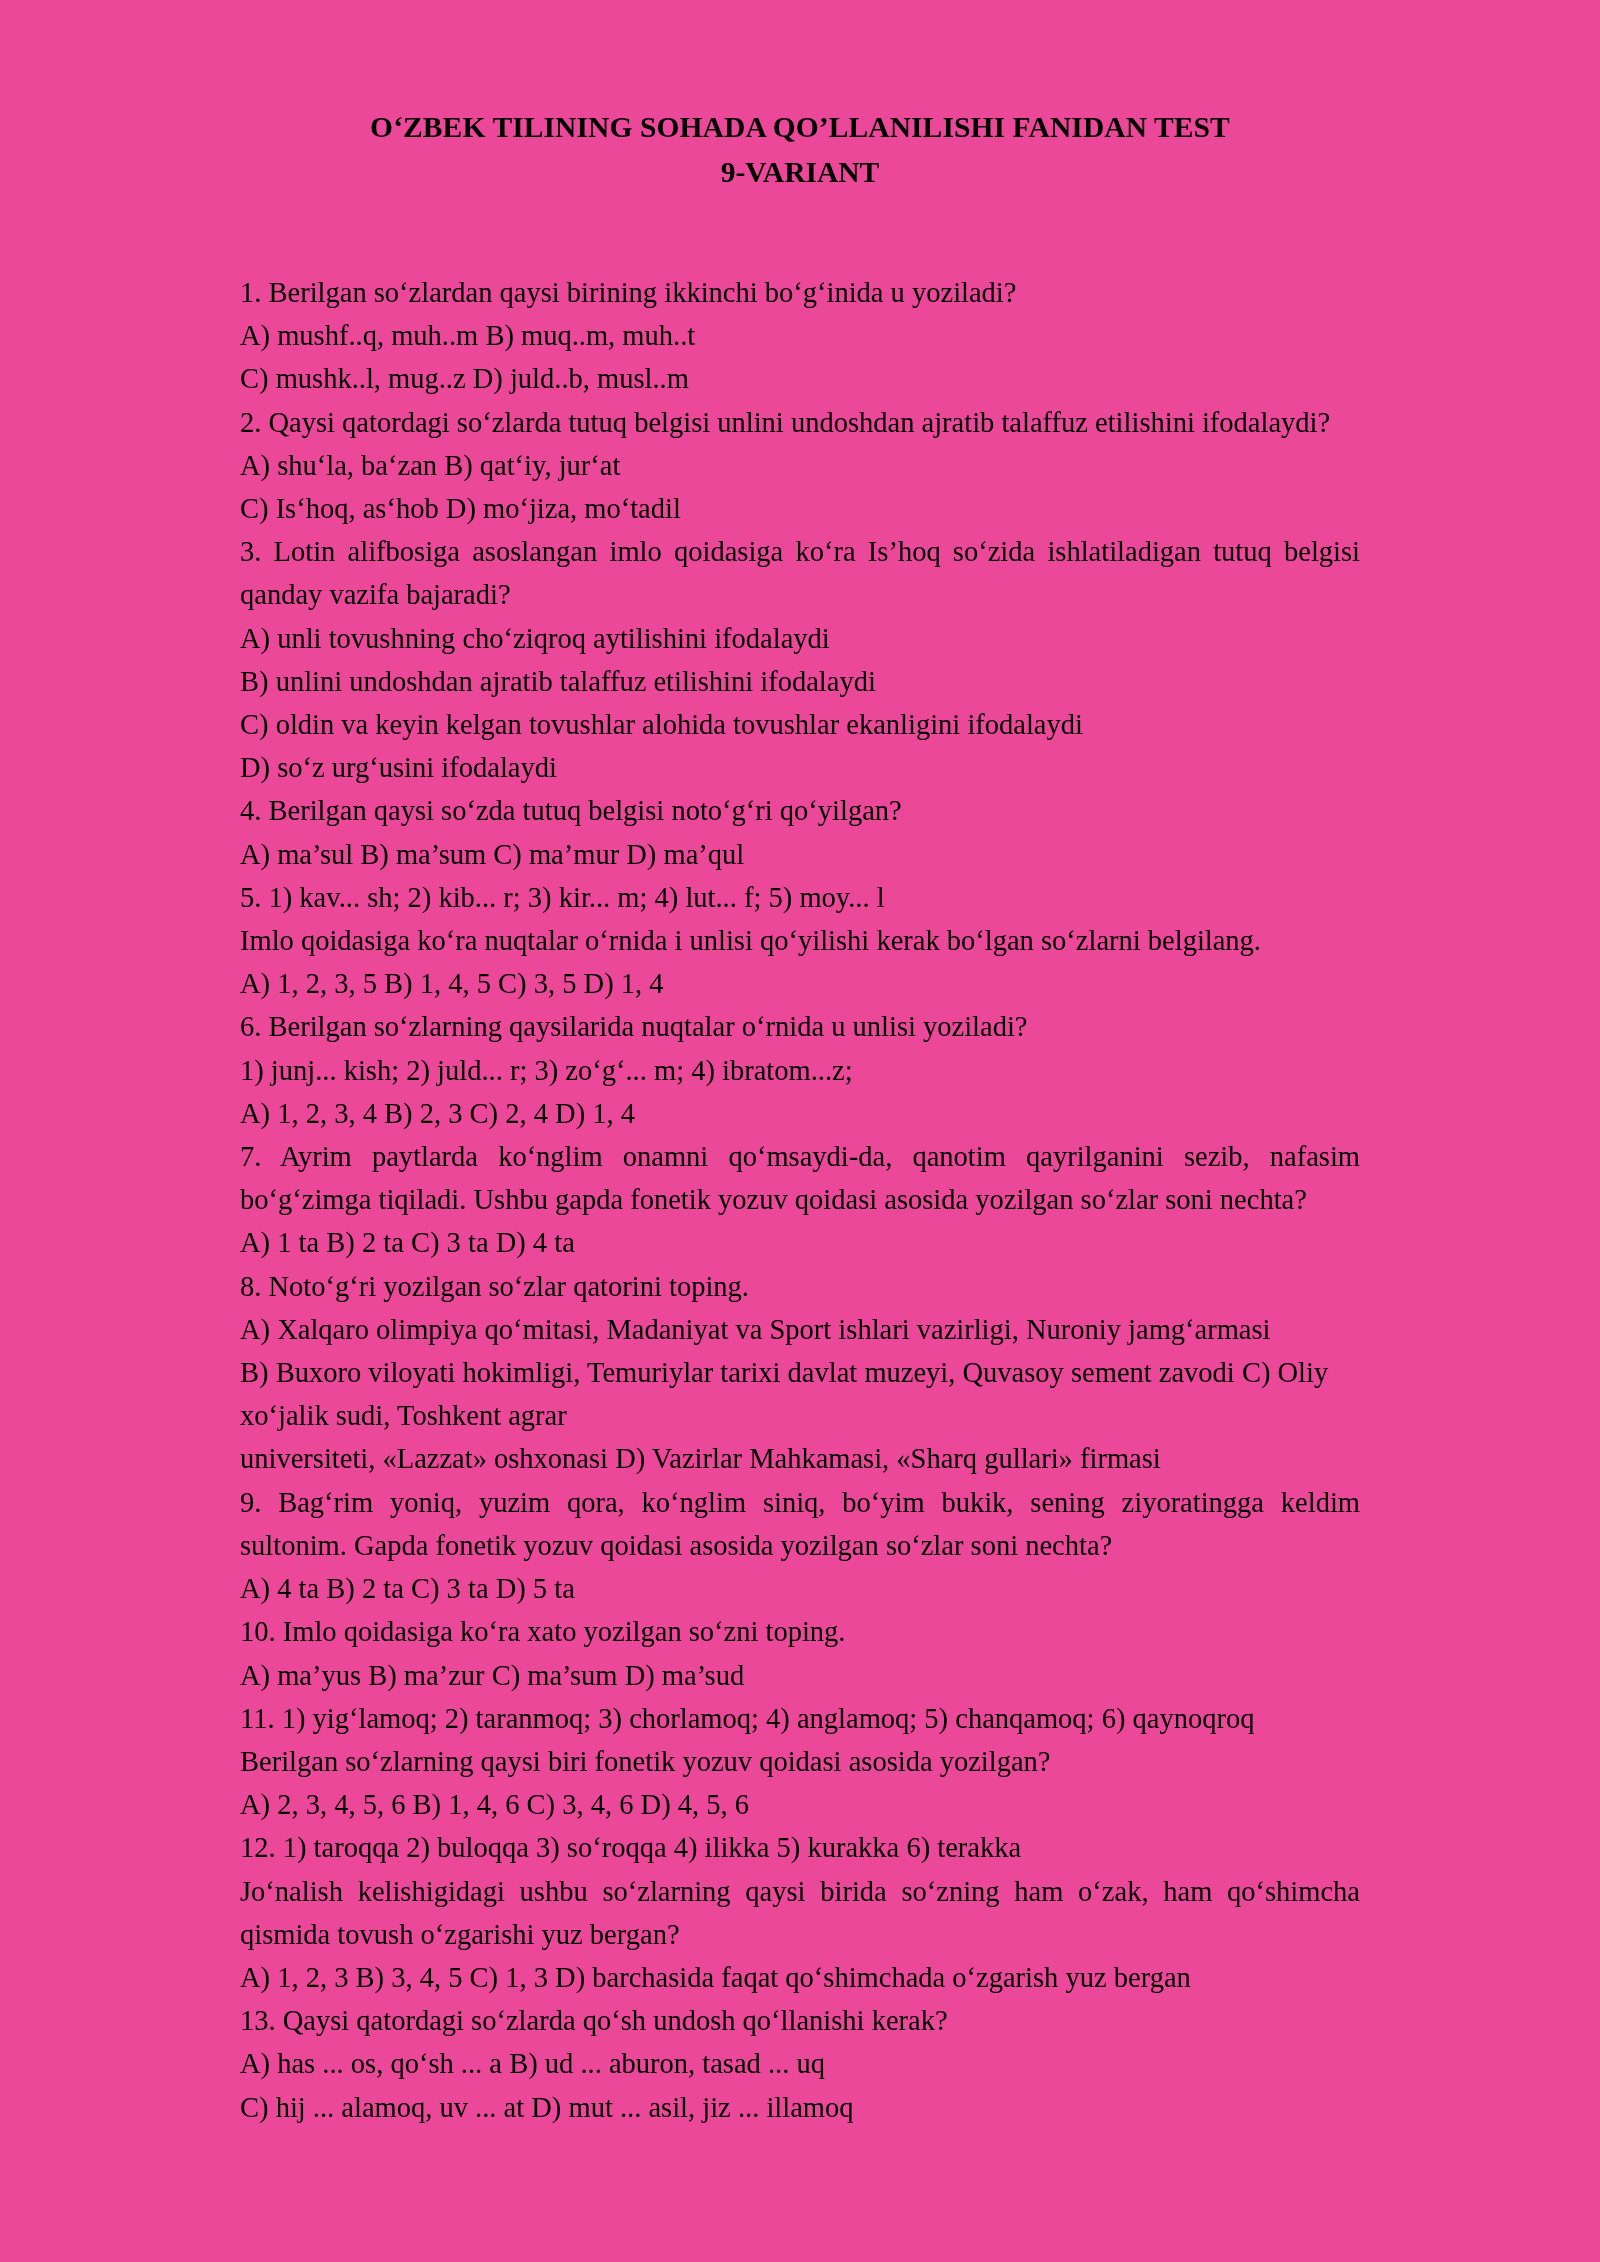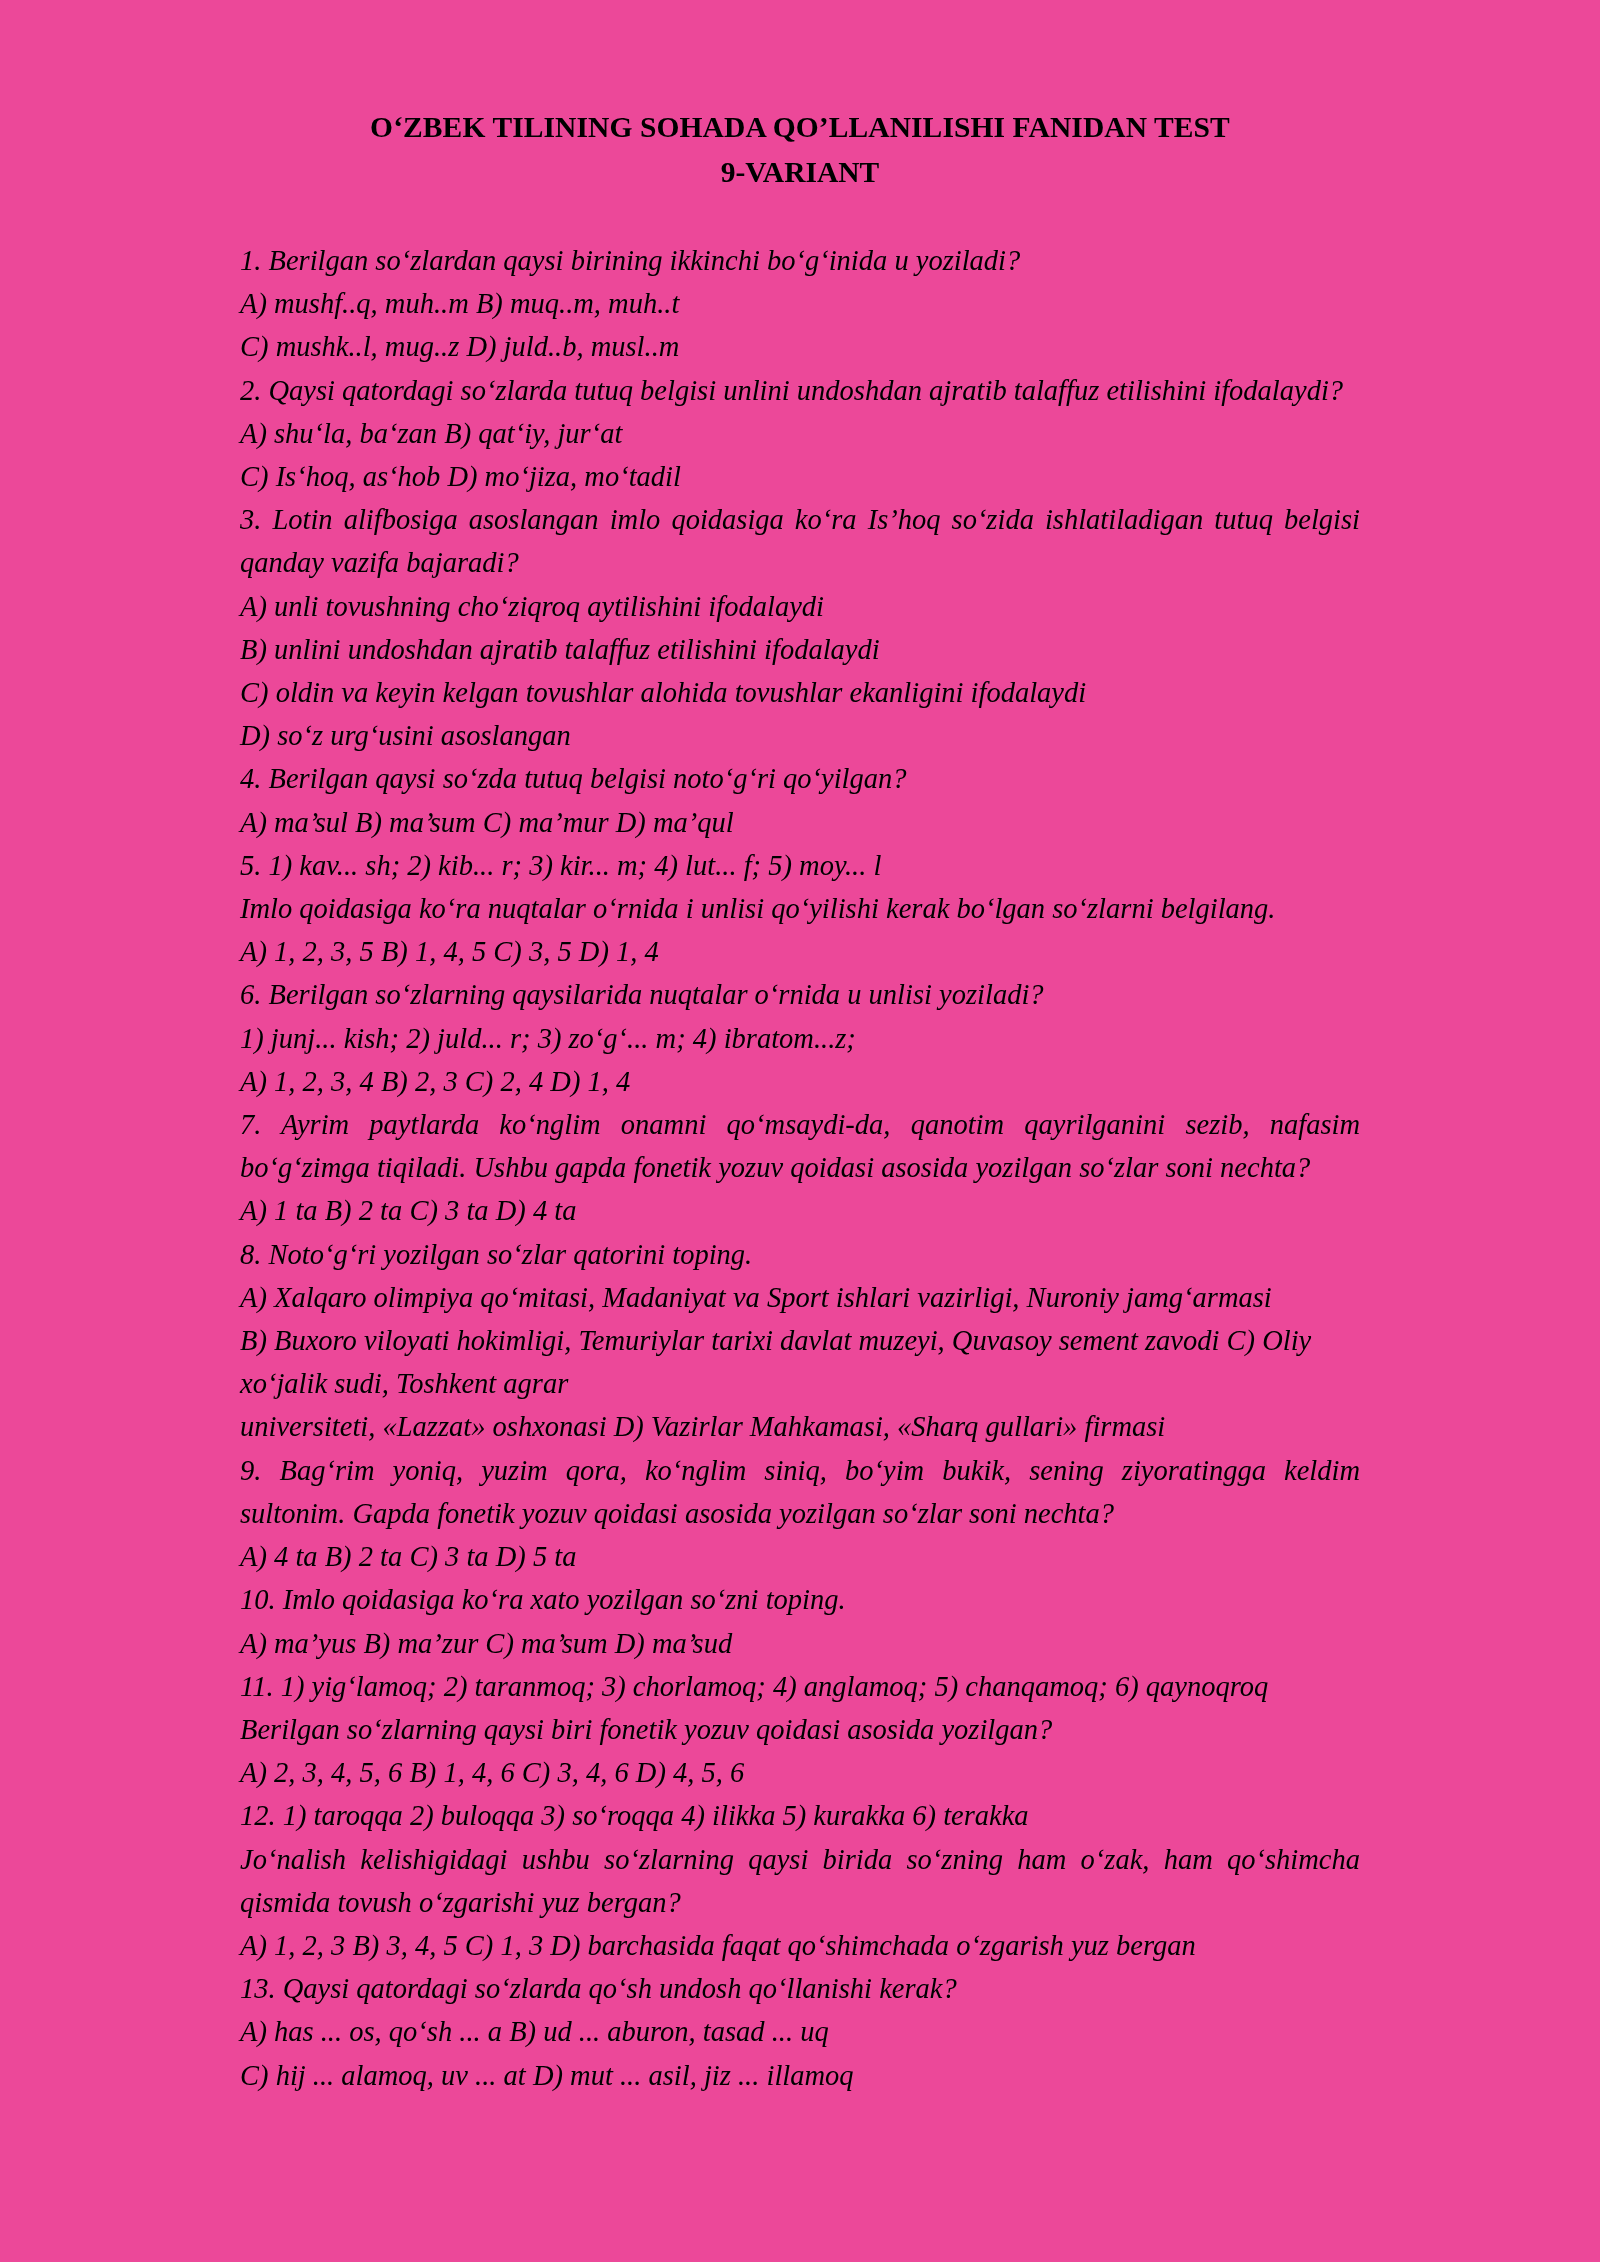--- a/index.html
+++ b/index.html
@@ -28,22 +28,21 @@
     letter-spacing: 0.1px;
     white-space: nowrap;
   }
   .doc-subtitle {
     text-align: center;
     font-weight: bold;
     font-size: 29.5px;
     line-height: 45px;
   }
   .body-block {
-    margin-top: 44px;
-    font-style: italic;
+    margin-top: 76px;
   }
   .line {
     font-size: 28.5px;
     line-height: 43.2px;
     text-align: left;
     margin: 0;
   }
   .line.justify {
     text-align: justify;
     text-align-last: justify;
@@ -63,21 +62,21 @@
       <p class="line">A) mushf..q, muh..m B) muq..m, muh..t</p>
       <p class="line">C) mushk..l, mug..z D) juld..b, musl..m</p>
       <p class="line">2. Qaysi qatordagi so‘zlarda tutuq belgisi unlini undoshdan ajratib talaffuz etilishini ifodalaydi?</p>
       <p class="line">A) shu‘la, ba‘zan B) qat‘iy, jur‘at</p>
       <p class="line">C) Is‘hoq, as‘hob D) mo‘jiza, mo‘tadil</p>
       <p class="line justify">3. Lotin alifbosiga asoslangan imlo qoidasiga ko‘ra Is’hoq so‘zida ishlatiladigan tutuq belgisi</p>
       <p class="line">qanday vazifa bajaradi?</p>
       <p class="line">A) unli tovushning cho‘ziqroq aytilishini ifodalaydi</p>
       <p class="line">B) unlini undoshdan ajratib talaffuz etilishini ifodalaydi</p>
       <p class="line">C) oldin va keyin kelgan tovushlar alohida tovushlar ekanligini ifodalaydi</p>
-      <p class="line">D) so‘z urg‘usini asoslangan</p>
+      <p class="line">D) so‘z urg‘usini ifodalaydi</p>
       <p class="line">4. Berilgan qaysi so‘zda tutuq belgisi noto‘g‘ri qo‘yilgan?</p>
       <p class="line">A) ma’sul B) ma’sum C) ma’mur D) ma’qul</p>
       <p class="line">5. 1) kav... sh; 2) kib... r; 3) kir... m; 4) lut... f; 5) moy... l</p>
       <p class="line">Imlo qoidasiga ko‘ra nuqtalar o‘rnida i unlisi qo‘yilishi kerak bo‘lgan so‘zlarni belgilang.</p>
       <p class="line">A) 1, 2, 3, 5 B) 1, 4, 5 C) 3, 5 D) 1, 4</p>
       <p class="line">6. Berilgan so‘zlarning qaysilarida nuqtalar o‘rnida u unlisi yoziladi?</p>
       <p class="line">1) junj... kish; 2) juld... r; 3) zo‘g‘... m; 4) ibratom...z;</p>
       <p class="line">A) 1, 2, 3, 4 B) 2, 3 C) 2, 4 D) 1, 4</p>
       <p class="line justify">7. Ayrim paytlarda ko‘nglim onamni qo‘msaydi-da, qanotim qayrilganini sezib, nafasim</p>
       <p class="line">bo‘g‘zimga tiqiladi. Ushbu gapda fonetik yozuv qoidasi asosida yozilgan so‘zlar soni nechta?</p>

